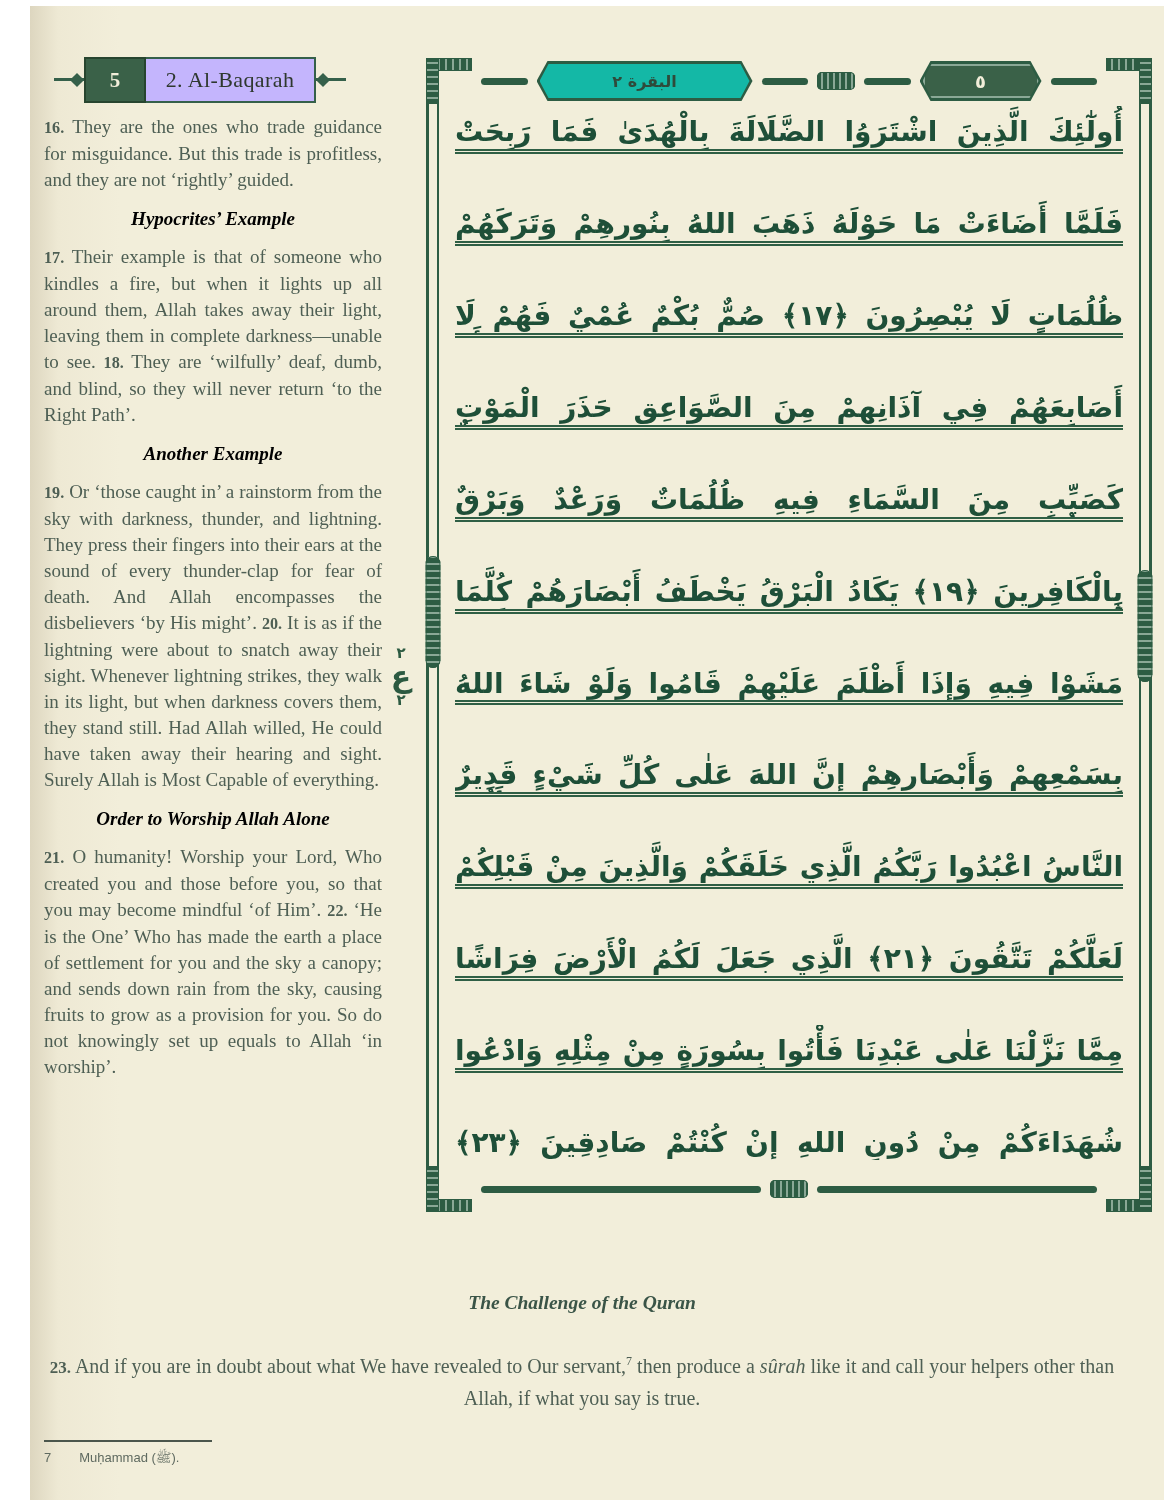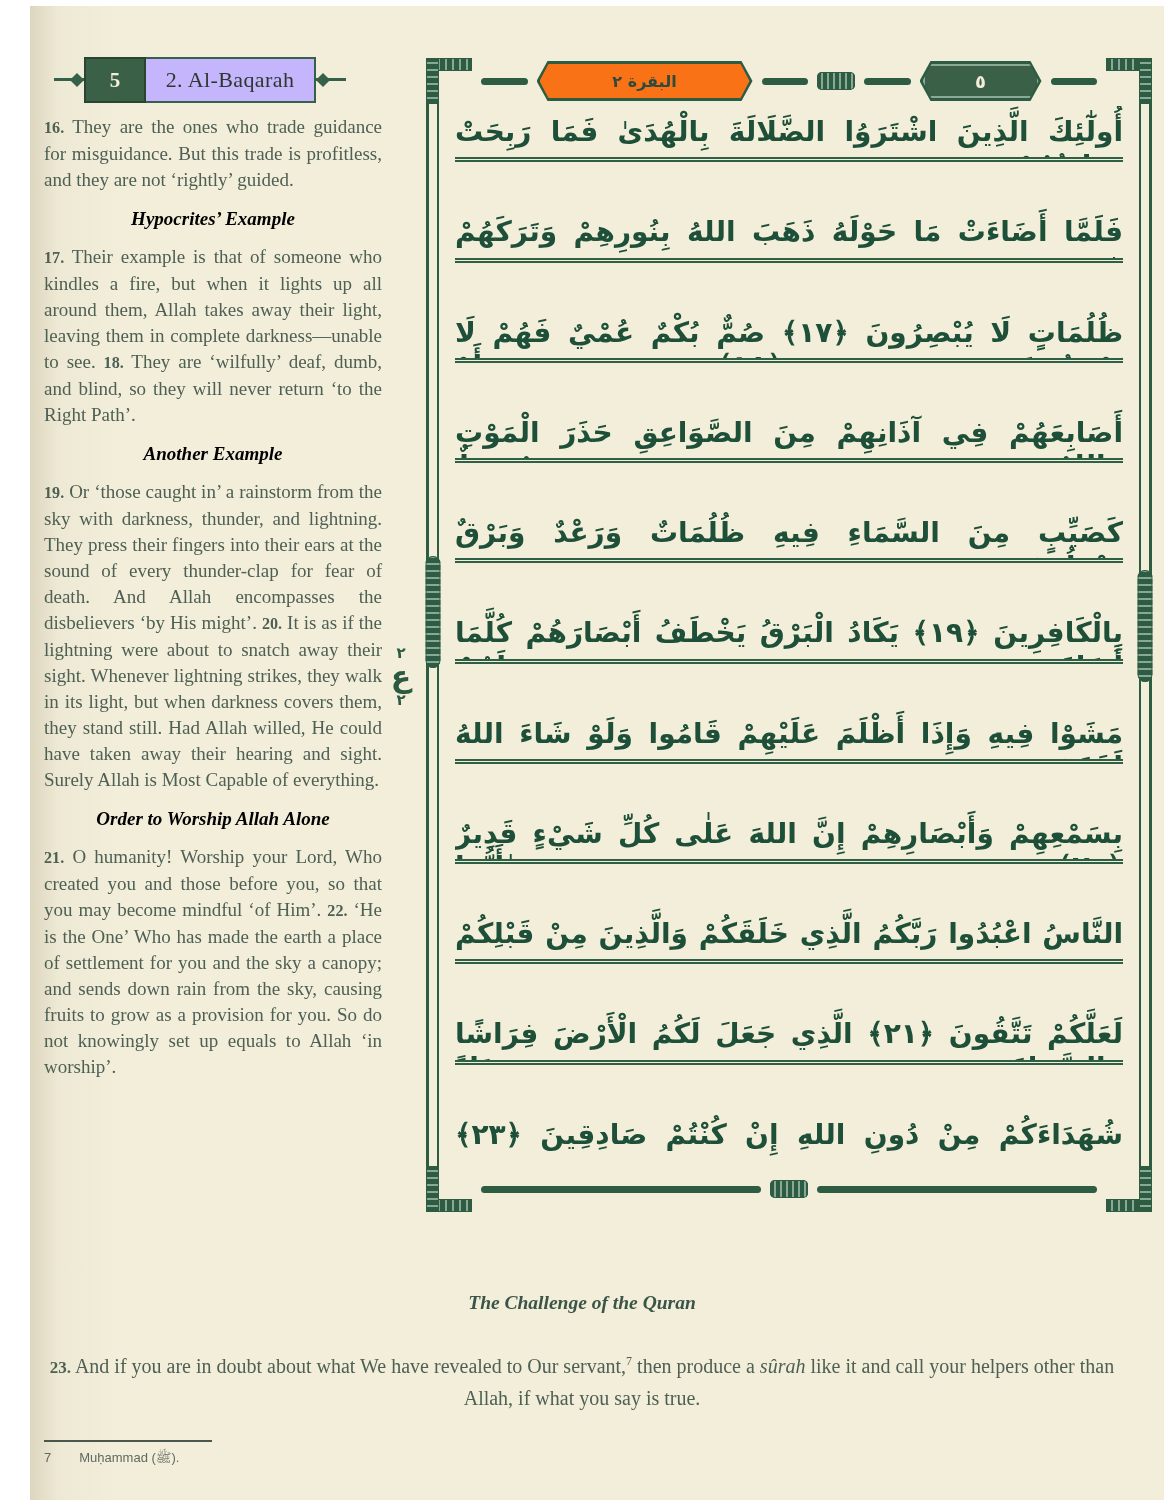--- a/index.html
+++ b/index.html
@@ -42,21 +42,21 @@
   .dash{flex:1;height:7px;background:#2d5c43;border-radius:4px;margin:0 9px;}
   .knot{width:38px;height:18px;border-radius:5px;flex:0 0 auto;
     background:repeating-linear-gradient(90deg,#2d5c43 0 4px,#8aa896 4px 6px);box-shadow:inset 0 0 0 1px #2d5c43;}
   .cart{height:40px;flex:0 0 auto;position:relative;
     clip-path:polygon(11px 0,calc(100% - 11px) 0,100% 50%,calc(100% - 11px) 100%,0% 100%,0 50%);
     clip-path:polygon(11px 0,calc(100% - 11px) 0,100% 50%,calc(100% - 11px) 100%,11px 100%,0 50%);
     background:#2d5c43;display:flex;align-items:center;justify-content:center;}
   .cart .inner{position:absolute;inset:3px;clip-path:polygon(9px 0,calc(100% - 9px) 0,100% 50%,calc(100% - 9px) 100%,9px 100%,0 50%);
     display:flex;align-items:center;justify-content:center;}
   .cart.white{width:216px;}
-  .cart.white .inner{background:#f97316;color:#2f4a3a;font-size:16px;font-weight:bold;font-family:"DejaVu Sans",sans-serif;}
+  .cart.white .inner{background:#14b8a6;color:#2f4a3a;font-size:16px;font-weight:bold;font-family:"DejaVu Sans",sans-serif;}
   .cart.green{width:122px;}
   .cart.green .inner{background:#3a6148;box-shadow:inset 0 0 0 2px #8aa896;color:#f2eeda;font-size:18px;font-weight:bold;font-family:"DejaVu Sans",sans-serif;}
   .frame-mid{flex:1;display:flex;min-height:0;}
   .side{width:8px;flex:0 0 auto;position:relative;}
   .side.l{border-left:3px solid #2d5c43;border-right:2px solid #2d5c43;}
   .side.r{border-right:3px solid #2d5c43;border-left:2px solid #2d5c43;}
   .side-orn{position:absolute;left:50%;transform:translateX(-50%);width:15px;height:112px;border-radius:8px;
     background:repeating-linear-gradient(0deg,#2d5c43 0 5px,#8aa896 5px 7px);box-shadow:inset 0 0 0 1px #2d5c43;}
   .side.l .side-orn{top:452px;} .side.r .side-orn{top:466px;}
   .ayah-area{flex:1;display:flex;flex-direction:column;padding:2px 16px 6px;min-width:0;gap:44px;}
@@ -145,20 +145,21 @@
         <div class="ayah-line">مَشَوْا فِيهِ وَإِذَا أَظْلَمَ عَلَيْهِمْ قَامُوا وَلَوْ شَاءَ اللهُ لَذَهَبَ</div>
 
         <div class="ayah-line">بِسَمْعِهِمْ وَأَبْصَارِهِمْ إِنَّ اللهَ عَلٰى كُلِّ شَيْءٍ قَدِيرٌ ﴿٢٠﴾ يٰأَيُّهَا</div>
 
         <div class="ayah-line">النَّاسُ اعْبُدُوا رَبَّكُمُ الَّذِي خَلَقَكُمْ وَالَّذِينَ مِنْ قَبْلِكُمْ</div>
 
         <div class="ayah-line">لَعَلَّكُمْ تَتَّقُونَ ﴿٢١﴾ الَّذِي جَعَلَ لَكُمُ الْأَرْضَ فِرَاشًا وَالسَّمَاءَ بِنَاءً</div>
 
 
 
+        <div class="ayah-line">مِمَّا نَزَّلْنَا عَلٰى عَبْدِنَا فَأْتُوا بِسُورَةٍ مِنْ مِثْلِهِ وَادْعُوا</div>
 
         <div class="ayah-line">شُهَدَاءَكُمْ مِنْ دُونِ اللهِ إِنْ كُنْتُمْ صَادِقِينَ ﴿٢٣﴾</div>
       </div>
     <div class="side r">
       <div class="side-orn"></div>
     </div>
   </div>
   <div class="frame-row">
     <div class="corner b l"></div>
     <div class="dash"></div>

